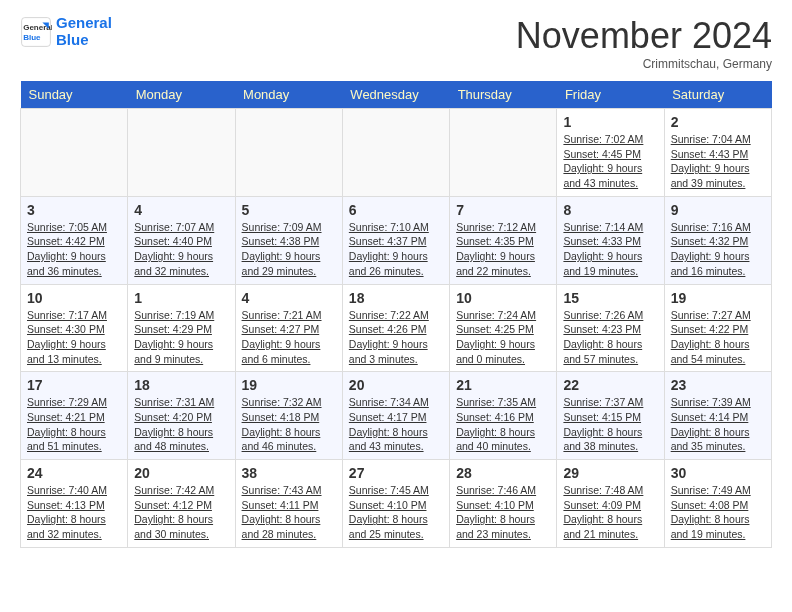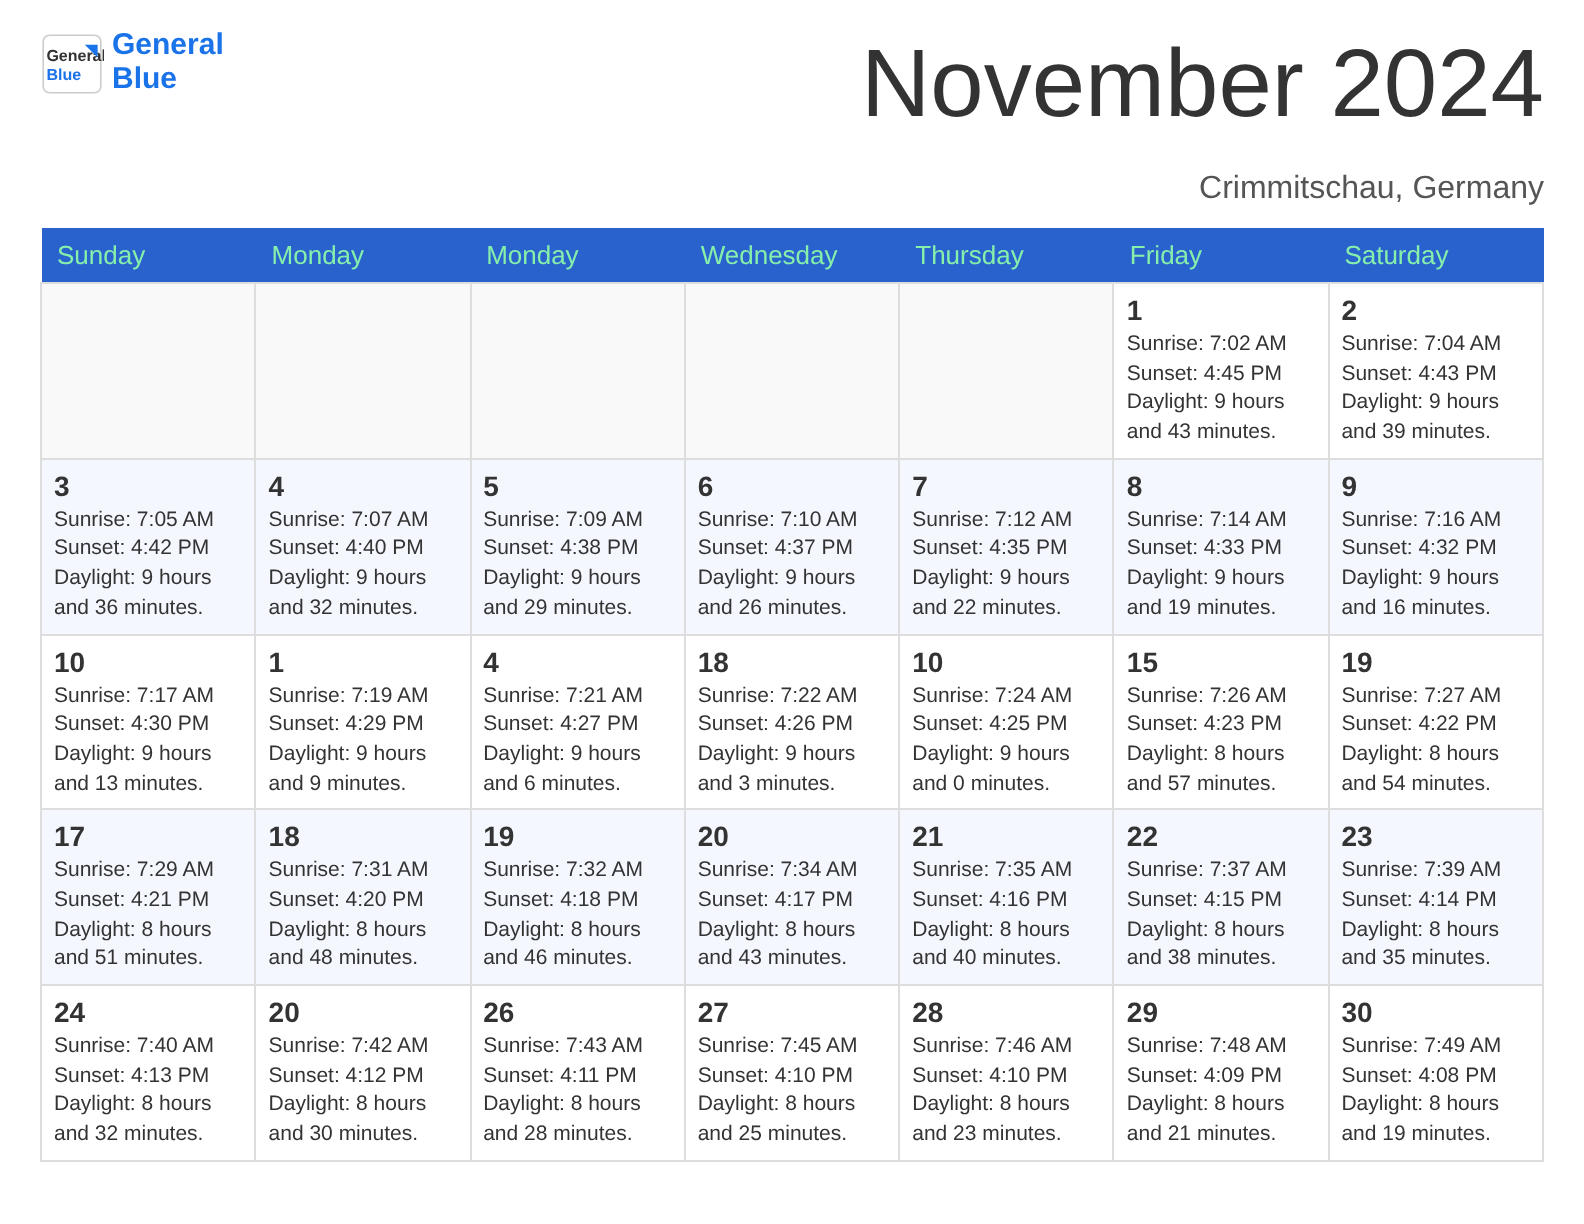--- a/index.html
+++ b/index.html
@@ -2,29 +2,29 @@
 <html><head>
   <meta charset="utf-8">
   <style>
     * { box-sizing: border-box; margin: 0; padding: 0; }
     body { font-family: Arial, sans-serif; background: #fff; width: 792px; min-height: 612px; }
     .container { padding: 15px 20px; }
     .header { display: flex; align-items: flex-start; justify-content: space-between; margin-bottom: 10px; }
     .logo { display: flex; align-items: center; gap: 4px; }
     .logo-icon { width: 32px; height: 32px; }
     .title-block { text-align: right; }
-    .month-title { font-size: 48px; font-weight: 300; color: #333; }
-    .subtitle { font-size: 16px; color: #555; margin-top: 16px; }
+    .month-title { font-size: 36px; font-weight: 300; color: #333; }
+    .subtitle { font-size: 12px; color: #555; }
     table { width: 100%; border-collapse: collapse; }
-    th { background: #2962cc; color: #86efac; text-align: left; padding: 6px 8px; font-size: 13px; font-weight: normal; }
+    th { background: #2962cc; color: #fef9c3; text-align: left; padding: 6px 8px; font-size: 13px; font-weight: normal; }
     td { border: 1px solid #ddd; vertical-align: top; padding: 5px 6px; width: calc(100%/7); font-size: 11px; color: #333; min-height: 80px; }
     td.empty { background: #f9f9f9; }
     td.filled { background: #fff; }
     .day-num { font-size: 14px; font-weight: bold; display: block; margin-bottom: 2px; }
-    .day-info { font-size: 10.5px; line-height: 1.4; color: #333; }
+    .day-info { font-size: 10.5px; line-height: 1.4; color: #333; text-decoration: underline; }
     tr:nth-child(even) td { background: #f5f7ff; }
     tr:nth-child(even) td.empty { background: #eef0f8; }
   </style>
 </head>
 <body>
 
 <div class="container">
   <div class="header">
     <div class="logo">
       <svg class="logo-icon" viewBox="0 0 40 40">
@@ -168,21 +168,21 @@
         <tr>
           <td class="filled">
             <span class="day-num">24</span>
             <div class="day-info">Sunrise: 7:40 AM<br>Sunset: 4:13 PM<br>Daylight: 8 hours and 32 minutes.</div>
           </td>
           <td class="filled">
             <span class="day-num">20</span>
             <div class="day-info">Sunrise: 7:42 AM<br>Sunset: 4:12 PM<br>Daylight: 8 hours and 30 minutes.</div>
           </td>
           <td class="filled">
-            <span class="day-num">26</span>
+            <span class="day-num">38</span>
             <div class="day-info">Sunrise: 7:43 AM<br>Sunset: 4:11 PM<br>Daylight: 8 hours and 28 minutes.</div>
           </td>
           <td class="filled">
             <span class="day-num">27</span>
             <div class="day-info">Sunrise: 7:45 AM<br>Sunset: 4:10 PM<br>Daylight: 8 hours and 25 minutes.</div>
           </td>
           <td class="filled">
             <span class="day-num">28</span>
             <div class="day-info">Sunrise: 7:46 AM<br>Sunset: 4:10 PM<br>Daylight: 8 hours and 23 minutes.</div>
           </td>

